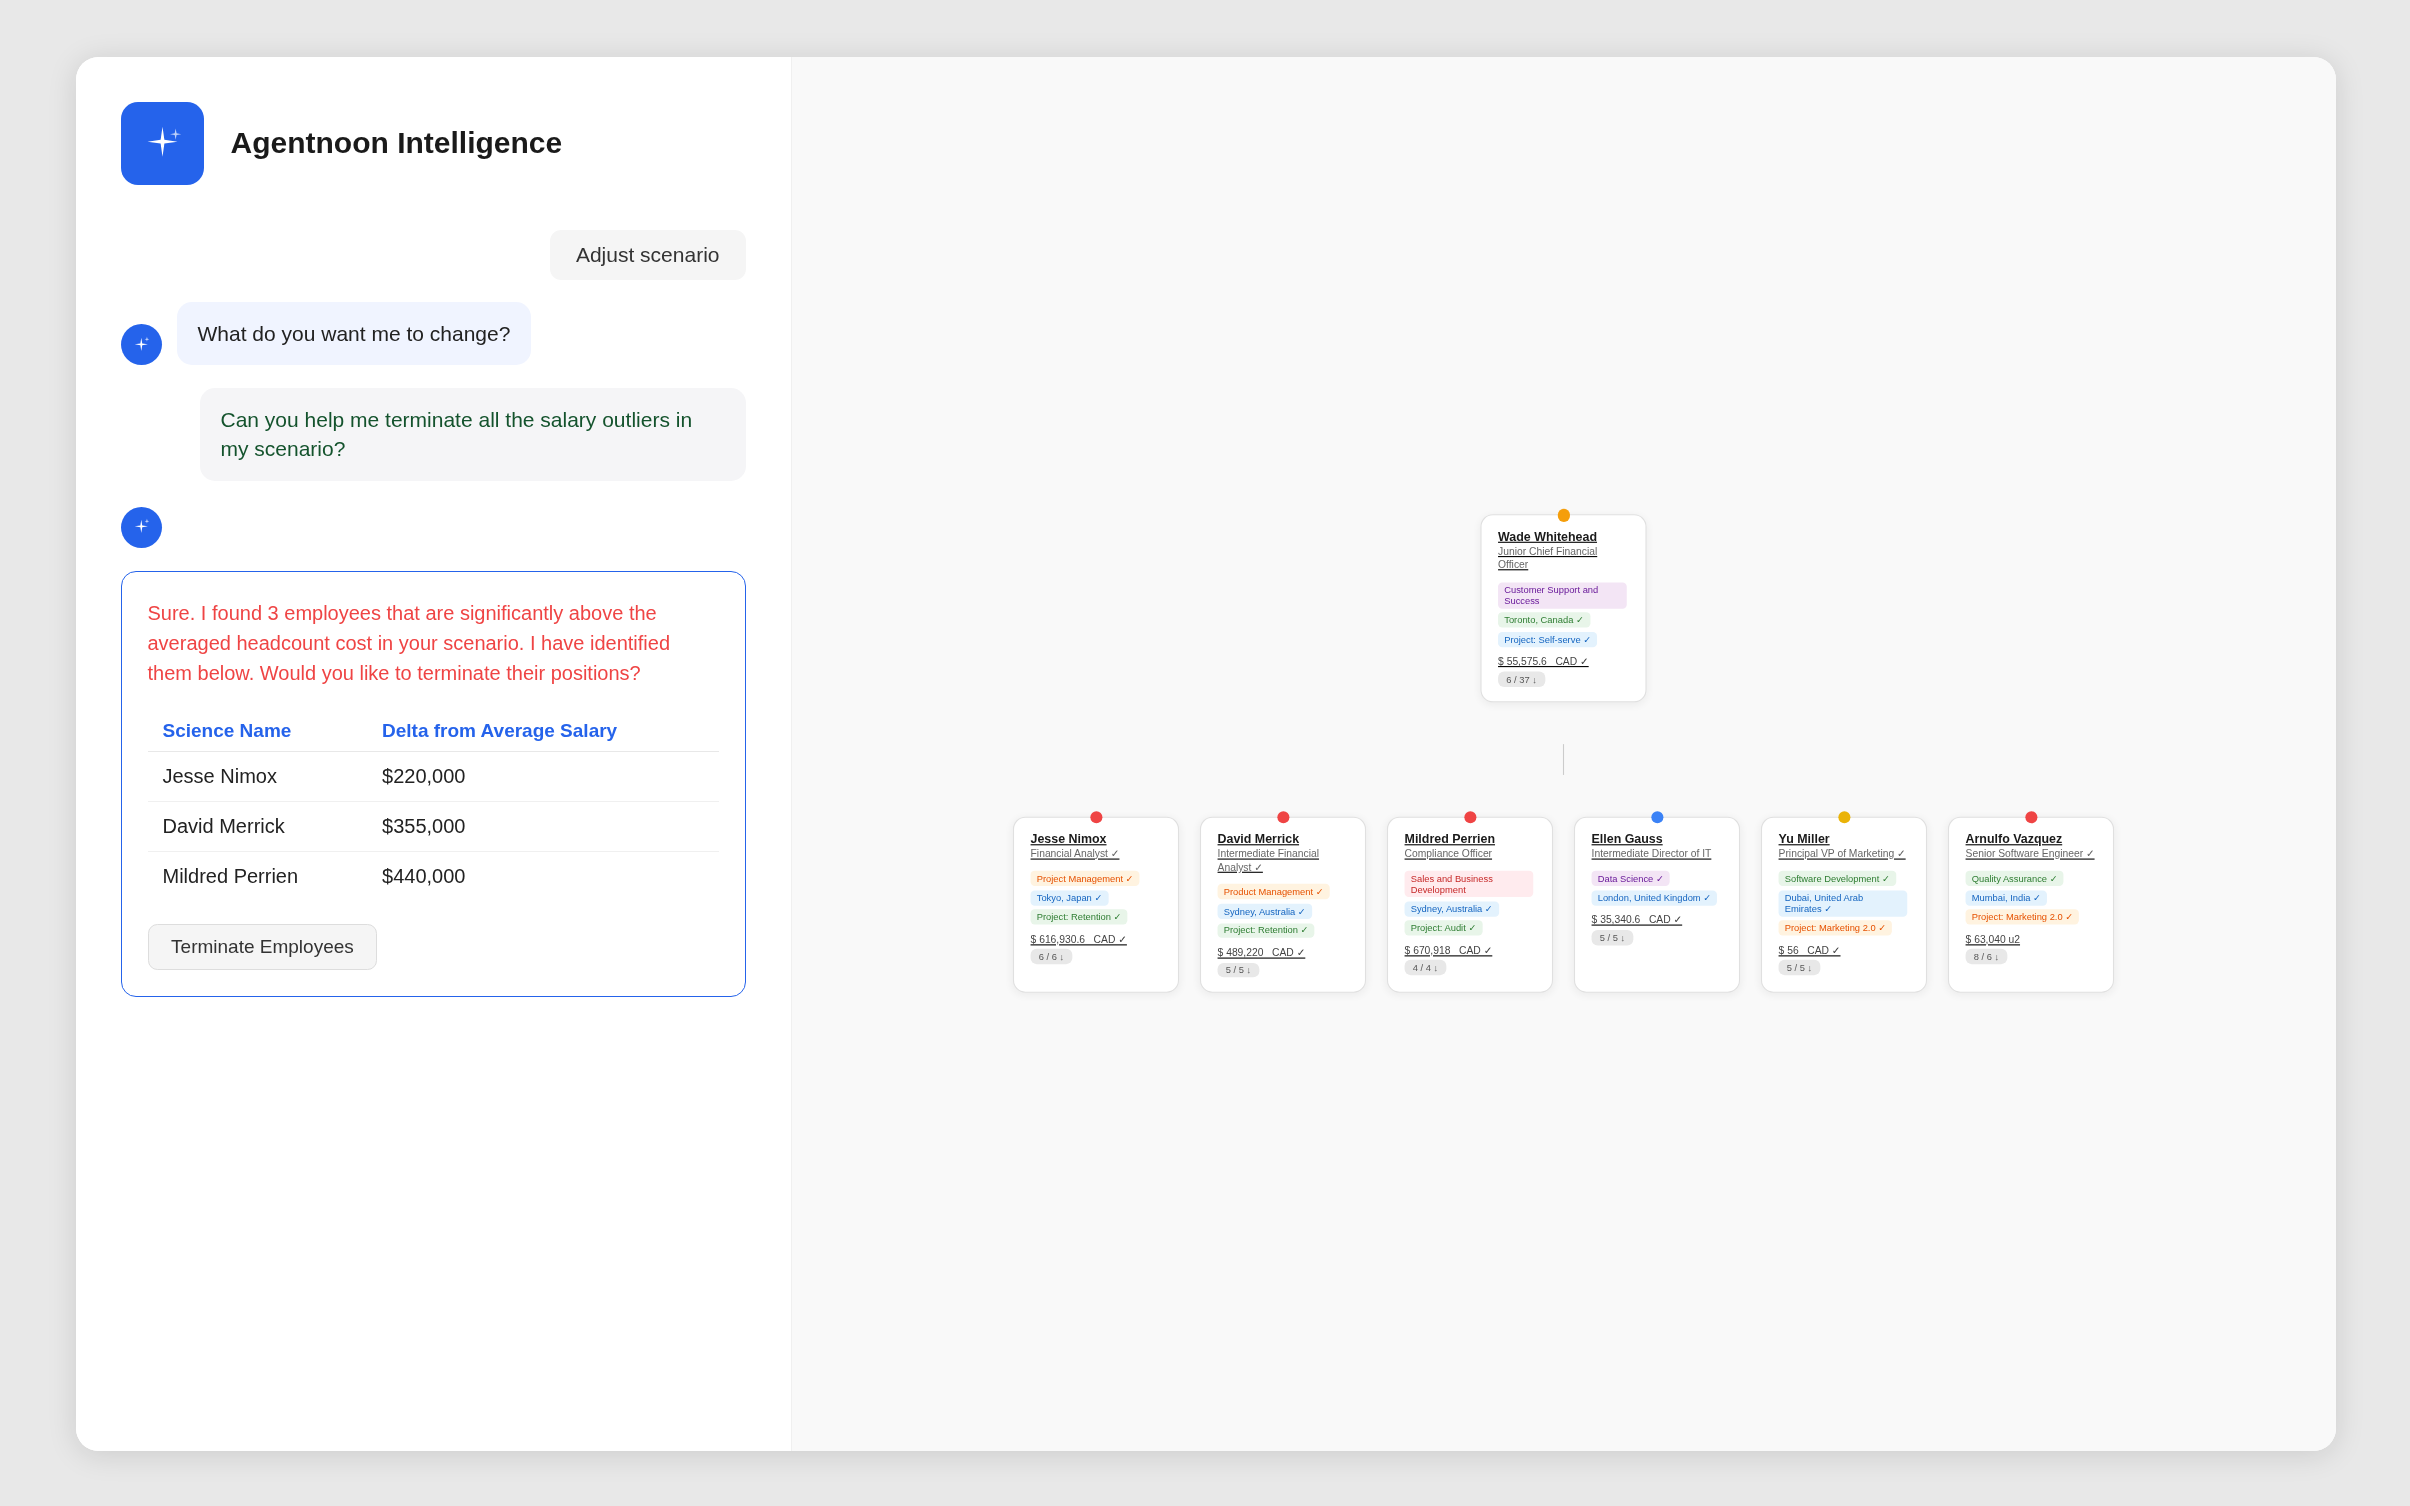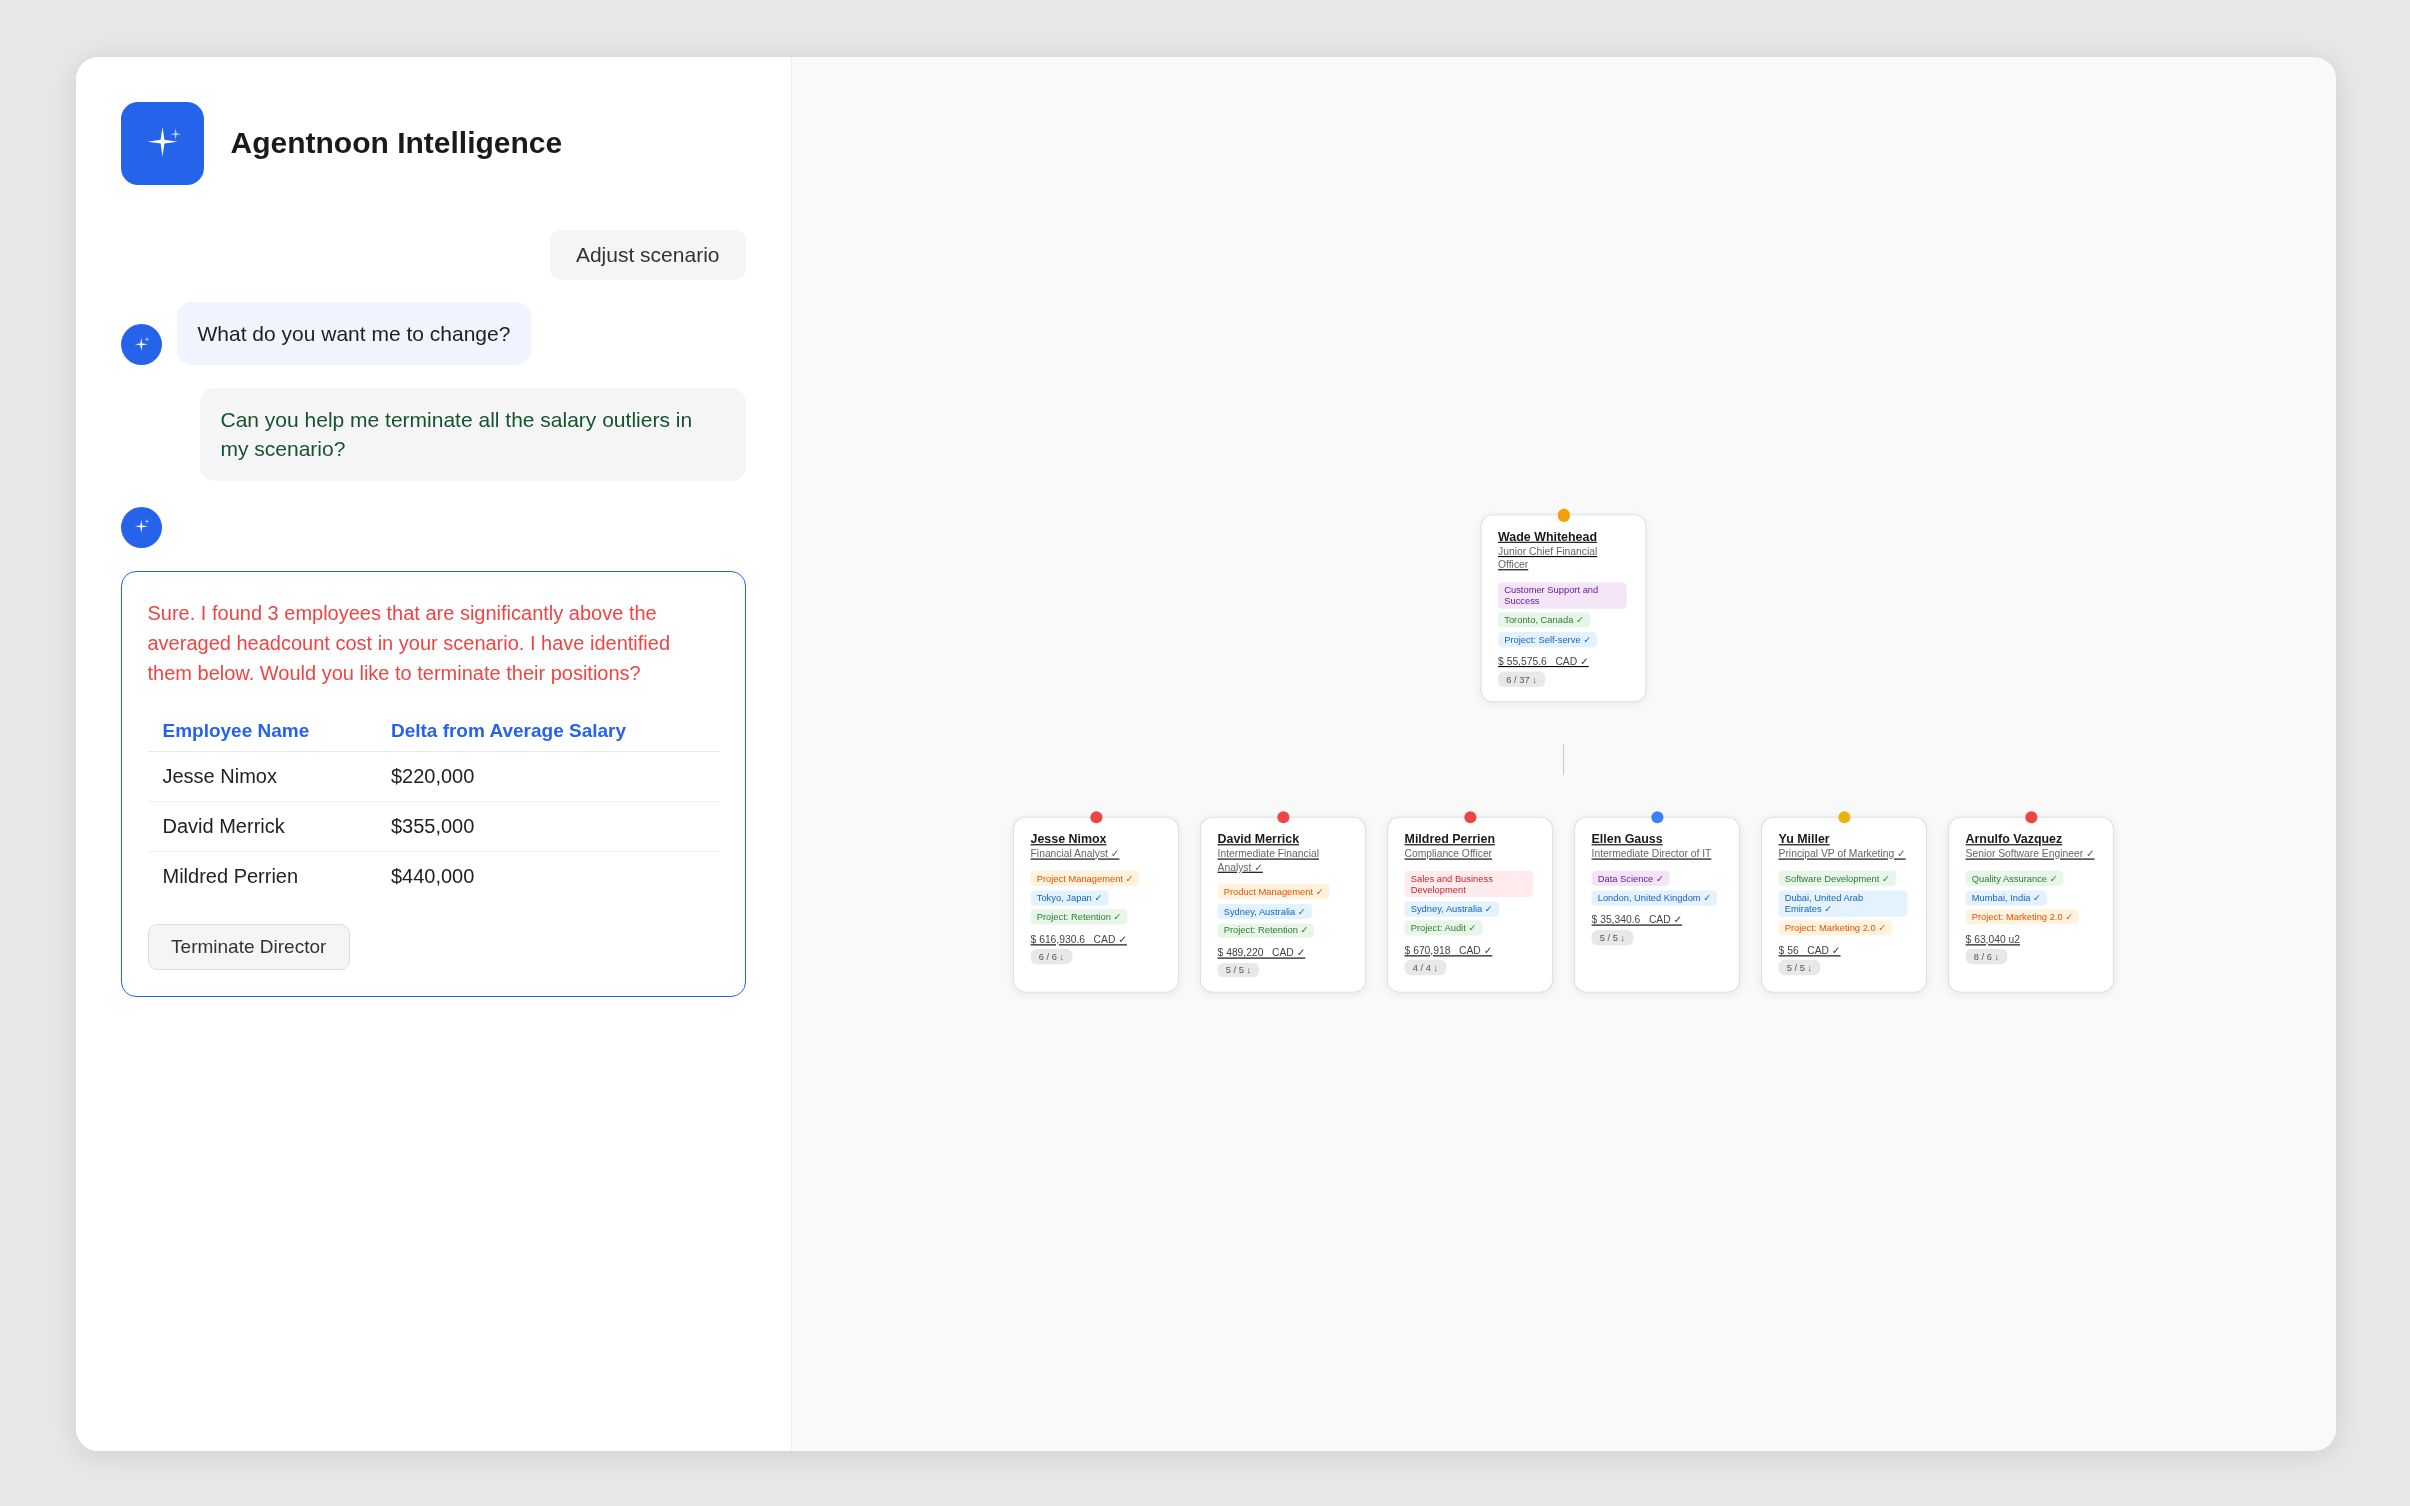--- a/index.html
+++ b/index.html
@@ -354,41 +354,41 @@
           </svg>
         </div>
       </div>
 
       <div class="ai-response-card">
         <p class="response-text">Sure. I found 3 employees that are significantly above the averaged headcount cost in your scenario. I have identified them below. Would you like to terminate their positions?</p>
 
         <table class="outlier-table">
           <thead>
             <tr>
-              <th>Employee Name</th>
+              <th>Science Name</th>
               <th>Delta from Average Salary</th>
             </tr>
           </thead>
           <tbody id="outlier-tbody">
           <tr>
                 <td>Jesse Nimox</td>
                 <td>$220,000</td>
               </tr>
               <tr>
                 <td>David Merrick</td>
                 <td>$355,000</td>
               </tr>
               <tr>
                 <td>Mildred Perrien</td>
                 <td>$440,000</td>
               </tr>
             </tbody>
         </table>
 
-        <button class="terminate-btn">Terminate Director</button>
+        <button class="terminate-btn">Terminate Employees</button>
       </div>
 
     </div>
 
 
   </div>
 
   <div class="right-panel">
     <div class="org-chart">
 

